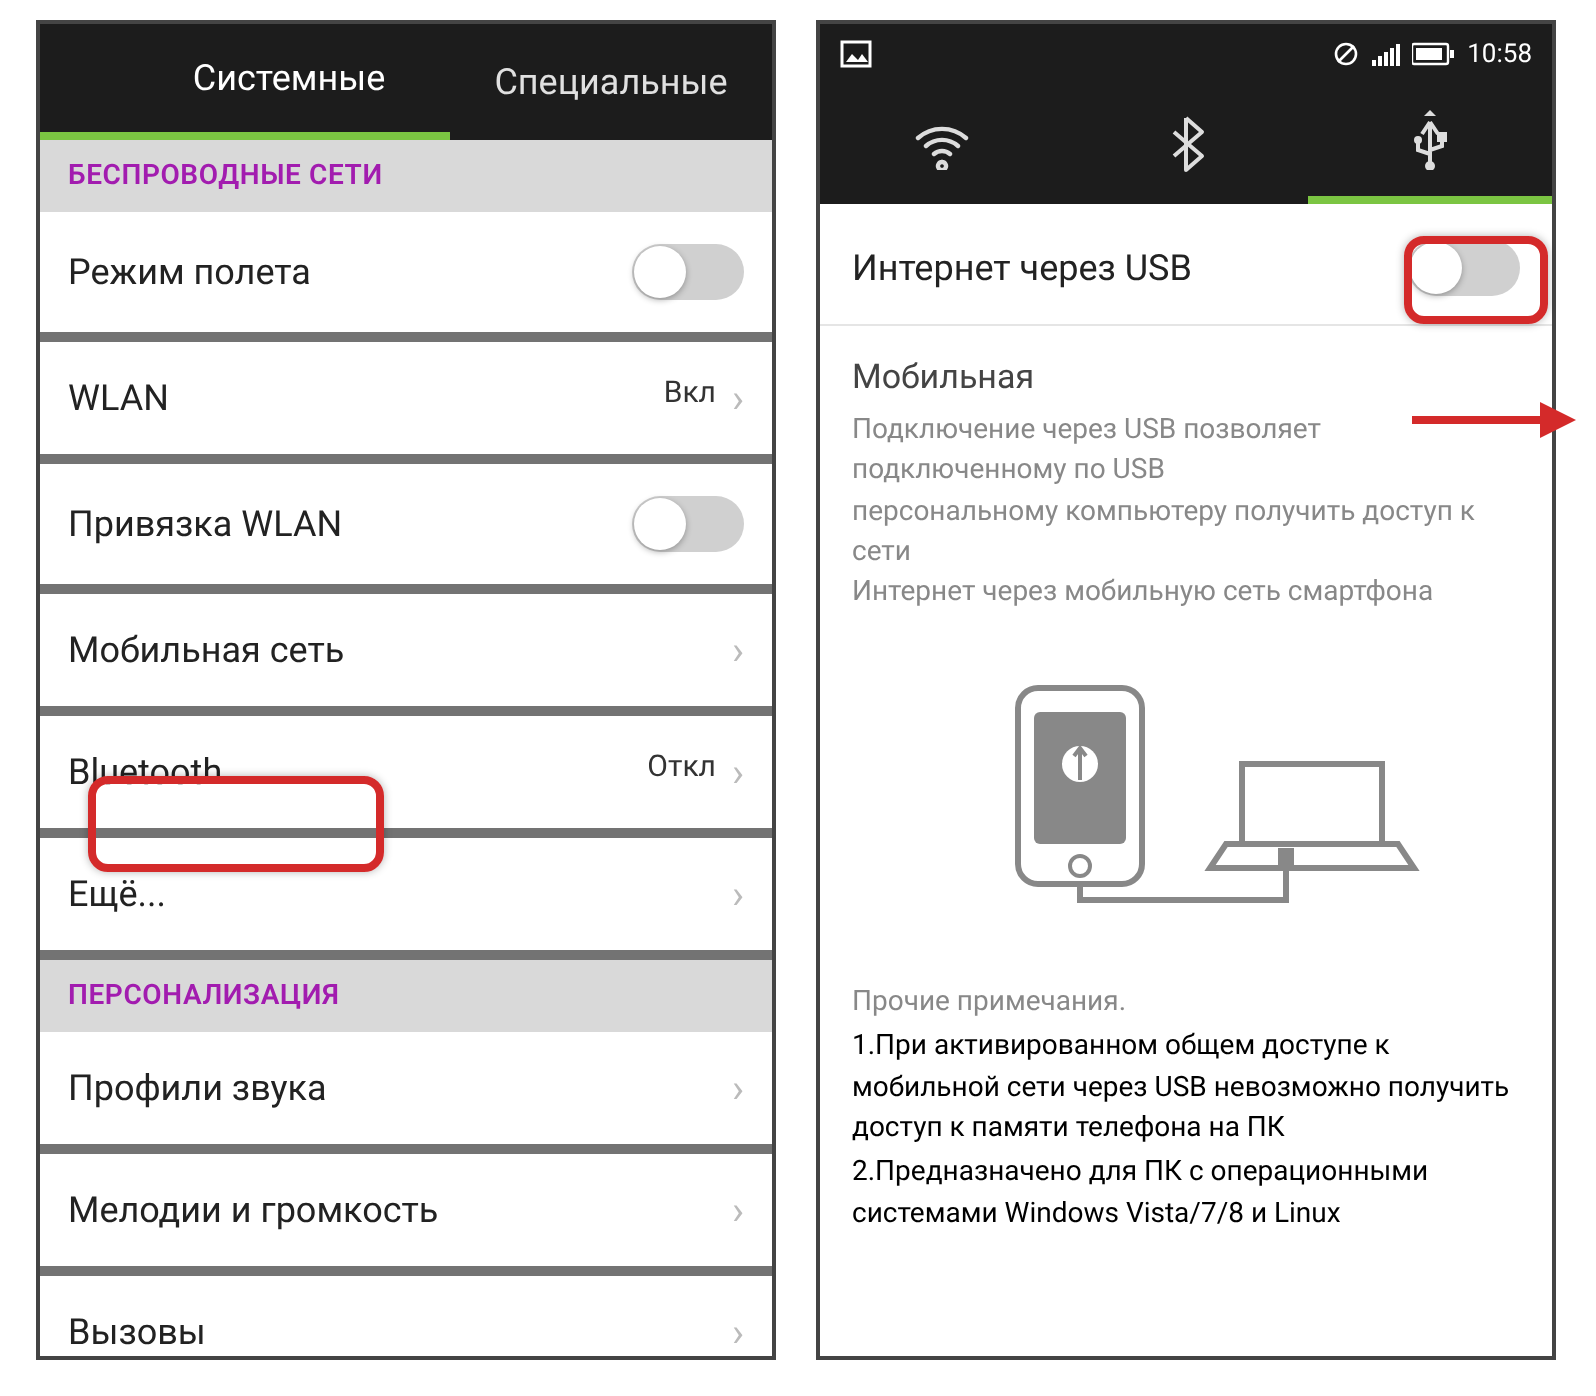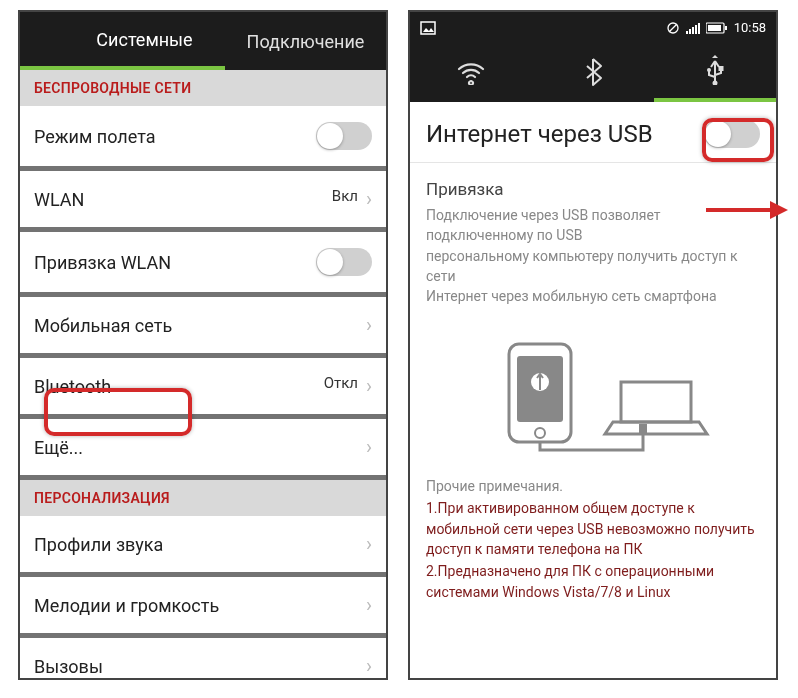--- a/index.html
+++ b/index.html
@@ -5,57 +5,57 @@
 * { margin:0; padding:0; box-sizing:border-box; font-family: -apple-system, Roboto, Arial, sans-serif; }
 body { background:#fff; width:798px; height:698px; position:relative; overflow:hidden; }
 .frame { position:absolute; border:2px solid #444; background:#fff; overflow:hidden; }
 .frame.left { left:18px; top:10px; width:370px; height:670px; }
 .frame.right { left:408px; top:10px; width:370px; height:670px; }
 
 
 .tabbar { background:#1c1c1c; height:58px; display:flex; align-items:center; }
 .tab { flex:1; text-align:center; color:#e0e0e0; font-size:18px; padding:16px 0; cursor:pointer; }
 .tab.active { color:#fff; border-bottom:4px solid #7bc542;padding-left:44px; }
-.section-header { background:#d9d9d9; color:#b91c1c; font-size:14px; font-weight:600; padding:10px 14px; letter-spacing:0.3px; }
+.section-header { background:#d9d9d9; color:#a21caf; font-size:14px; font-weight:600; padding:10px 14px; letter-spacing:0.3px; }
 .list-item { background:#fff; border-bottom:5px solid #737373; padding:16px 14px; display:flex; align-items:center; justify-content:space-between; cursor:pointer; }
 .list-item .label { font-size:18px; color:#222; }
 .list-item .right-side { display:flex; align-items:flex-start; gap:8px; }
 .status-text { font-size:15px; color:#333; }
 .chevron { color:#bbb; font-size:20px; }
 .toggle { width:56px; height:28px; background:#d0d0d0; border-radius:14px; position:relative; display:inline-block; }
 .toggle .knob { position:absolute; width:26px; height:26px; background:#fff; border-radius:50%; top:1px; left:1px; box-shadow:0 1px 3px rgba(0,0,0,0.3); }
 .toggle.off .knob { left:1px; }
 .highlight-red { border:4px solid #d42a2a; border-radius:10px; position:absolute; pointer-events:none; box-shadow:0 0 4px rgba(0,0,0,0.3); }
 
 
 .statusbar { background:#1c1c1c; height:30px; display:flex; align-items:center; justify-content:space-between; padding:0 10px; color:#fff; font-size:13px; }
 .statusbar .sb-left svg, .statusbar .sb-right svg { vertical-align:middle; }
 .statusbar .sb-right { display:flex; align-items:flex-end; gap:6px; }
 .iconbar { background:#1c1c1c; height:60px; display:flex; }
 .icontab { flex:1; display:flex; align-items:center; justify-content:center; cursor:pointer; }
 .icontab.active { border-bottom:4px solid #7bc542; }
 .icontab svg { fill:#ddd; }
 .usb-row { padding:18px 16px 14px; display:flex; align-items:center; justify-content:space-between; border-bottom:1px solid #e5e5e5; }
-.usb-row .label { font-size:24px; color:#222; }
+.usb-row .label { font-size:18px; color:#222; }
 .desc-block { padding:16px 16px 8px; }
 .desc-title { font-size:17px; color:#444; margin-bottom:6px; }
 .desc-text { font-size:14px; color:#888; line-height:1.45; }
 .illustration { display:flex; justify-content:center; align-items:center; padding:22px 0 12px; }
 .notes-block { padding:10px 16px; }
-.notes-title { font-size:14px; color:#888; margin-bottom:4px; }
-.notes-text { font-size:14px; color:#7f1d1d; line-height:1.45; margin-bottom:2px; }
+.notes-title { font-size:14px; color:#888; margin-bottom:4px;margin-top:15px; }
+.notes-text { font-size:14px; color:#000000; line-height:1.45; margin-bottom:2px; }
 .arrow-red { position:absolute; pointer-events:none; }
 </style>
 </head>
 <body>
 
 <div class="frame left">
   <div class="tabbar">
     <div class="tab active">Системные</div>
-    <div class="tab">Подключение</div>
+    <div class="tab">Специальные</div>
   </div>
 
   <div class="section-header">БЕСПРОВОДНЫЕ СЕТИ</div>
 
   <div class="list-item">
     <span class="label">Режим полета</span>
     <span class="right-side">
       <span class="toggle off">
           <span class="knob"></span>
         </span>
@@ -189,21 +189,21 @@
   </div>
 
   <div class="usb-row">
     <span class="label">Интернет через USB</span>
     <span class="toggle off">
         <span class="knob"></span>
       </span>
   </div>
 
   <div class="desc-block">
-    <div class="desc-title">Привязка</div>
+    <div class="desc-title">Мобильная</div>
     <div class="desc-text">
       <span>Подключение через USB позволяет подключенному по USB</span><br>
       <span>персональному компьютеру получить доступ к сети</span><br>
       <span>Интернет через мобильную сеть смартфона</span>
     </div>
   </div>
 
   <div class="illustration">
     <svg width="260" height="120" viewBox="0 0 260 120">
 

